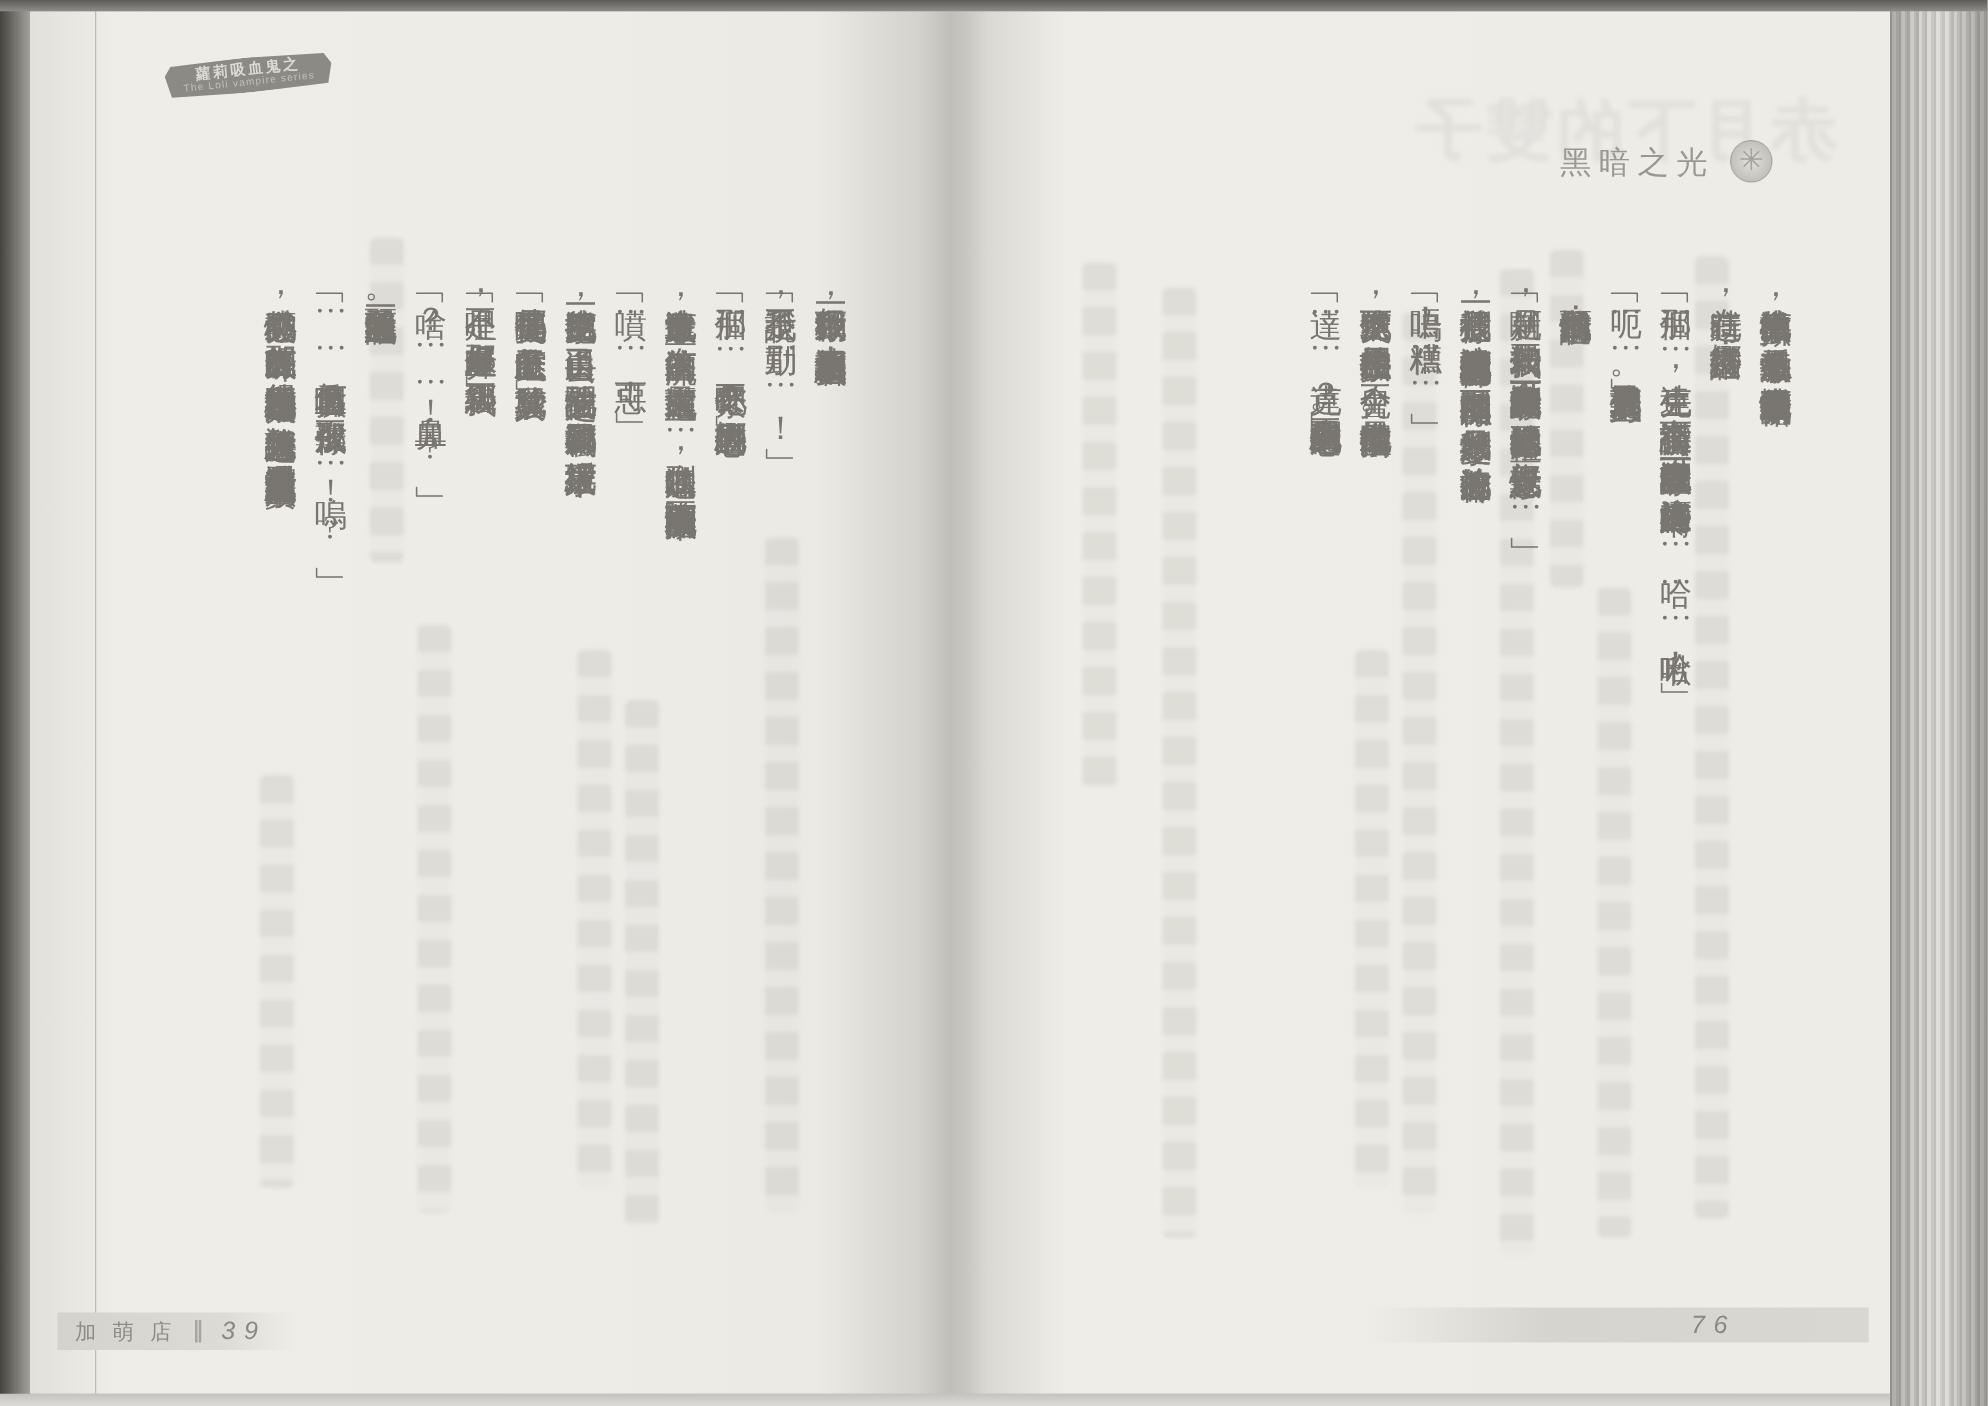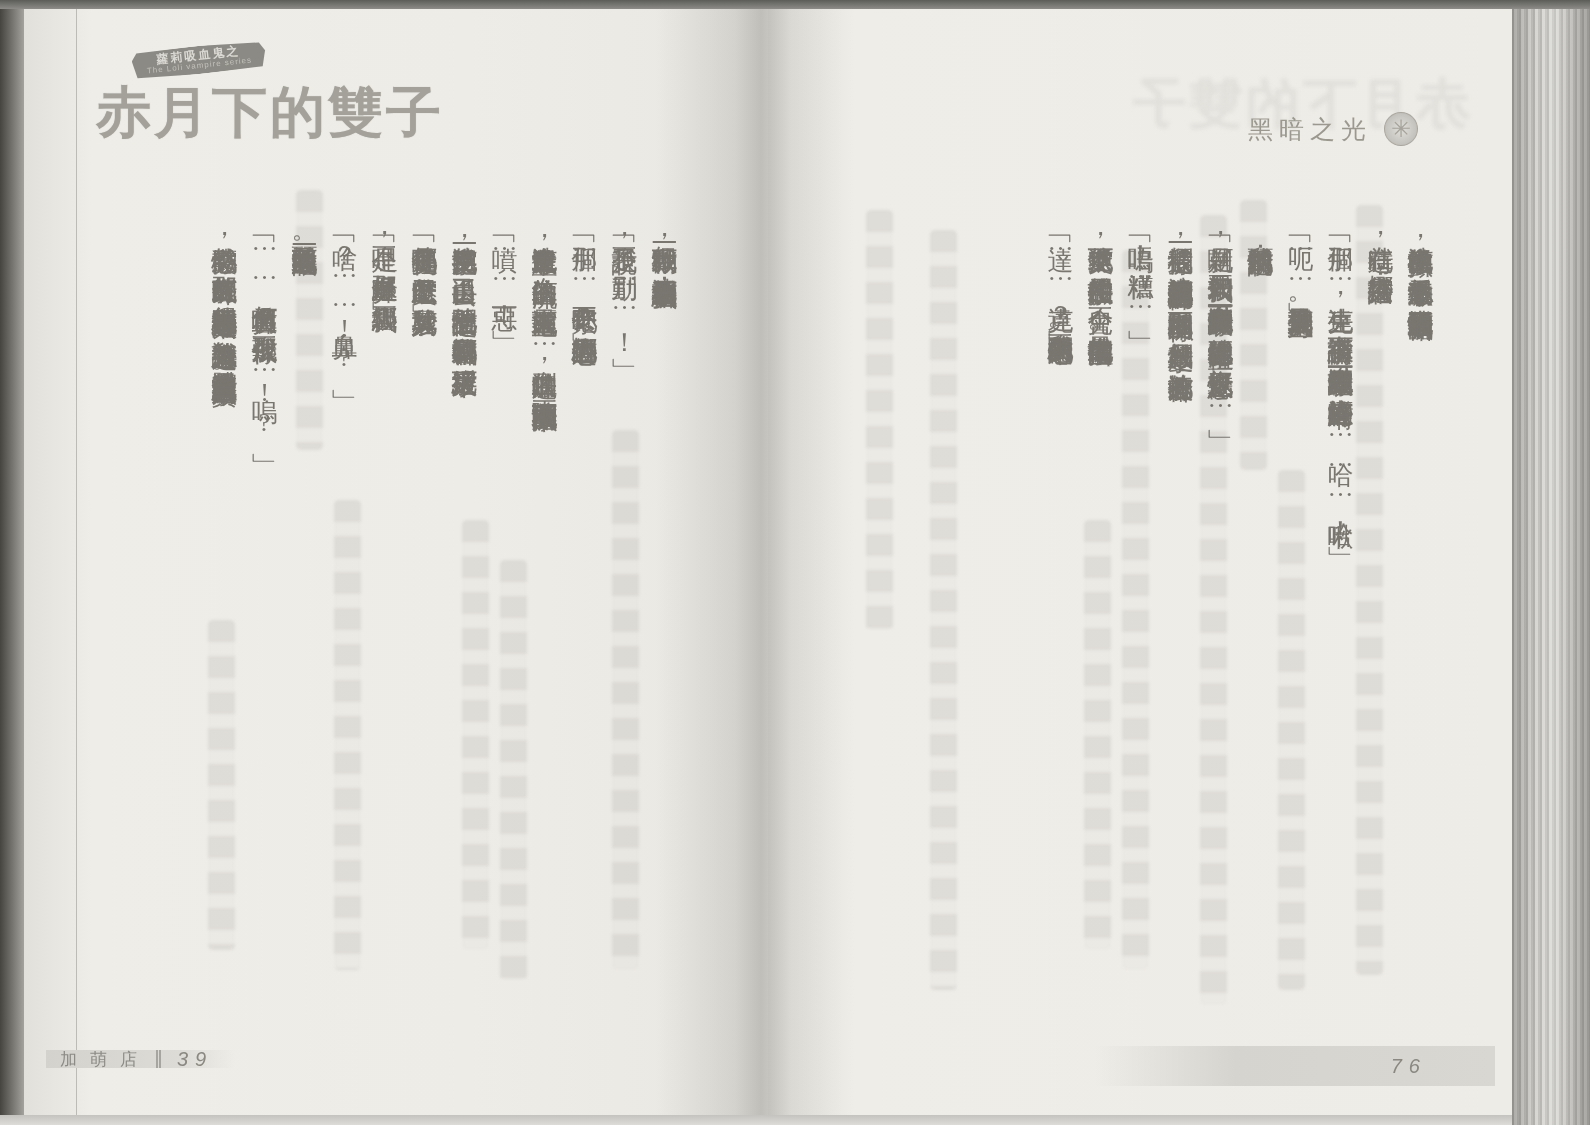--- a/index.html
+++ b/index.html
@@ -61,30 +61,30 @@
            letter-spacing:0.5px; }
   .text-left  { top:186px; left:118px; width:566px; height:900px; }
   .text-right { top:186px; left:848px; width:592px; height:900px; }
   .vtext p { margin:0; text-indent:1.55em; }
   
   .ghost { position:absolute; width:27px; z-index:1; border-radius:5px;
            background:repeating-linear-gradient(180deg,rgba(138,136,128,.16) 0 22px,rgba(138,136,128,.03) 22px 36px);
            filter:blur(1.6px); }
   
   .footer-left { position:absolute; left:46px; top:1050px; z-index:3;
-                 display:flex; align-items:center; height:18px; padding:0 22px 0 14px;
+                 display:flex; align-items:center; height:30px; padding:0 22px 0 14px;
                  background:linear-gradient(90deg,#d3d2cd,#dcdbd6 70%,rgba(220,219,214,0)); }
   .shop-label { font-size:17px; color:#8d8b85; letter-spacing:13px;
                 font-family:"Liberation Sans","DejaVu Sans",sans-serif; }
   .footer-sep { width:5px; height:18px; border-left:2px solid #a6a5a0; border-right:2px solid #a6a5a0;
                 margin:0 16px 0 6px; }
   .pageno { font-size:20px; font-style:italic; color:#8a8881; letter-spacing:7px;
             font-family:"Liberation Sans","DejaVu Sans",sans-serif; }
-  .footer-right { position:absolute; left:1095px; top:1046px; width:400px; height:40px; z-index:3;
-                  display:flex; align-items:center; justify-content:flex-end; padding-right:68px;
+  .footer-right { position:absolute; left:1095px; top:1046px; width:400px; height:28px; z-index:3;
+                  display:flex; align-items:center; justify-content:flex-end; padding-right:106px;
                   background:linear-gradient(90deg,rgba(213,212,207,0),#d5d4cf 35%,#d8d7d2); }
 </style>
 </head>
 <body>
 
 <div class="edge-top"></div>
 <div class="edge-left"></div>
 <div class="edge-bottom"></div>
 <div class="fore-edge"></div>
 
@@ -94,21 +94,20 @@
 <div class="page page-right">
 </div>
 
 <div class="gutter"></div>
 
 <div class="logo">
   <div class="ribbon">
     <span class="cn">蘿莉吸血鬼之</span>
     <span class="en">The Loli vampire series</span>
   </div>
-  <div class="logo-title">赤月下的雙子</div>
 </div>
 
 <div class="bleed-title">赤月下的雙子</div>
 <div class="section-header">
   <span class="section-title">黑暗之光</span>
   <span class="ornament">✳</span>
 </div>
 
 <div class="ghost" style="left:1356px; top:205px; height:770px;"></div>
 <div class="ghost" style="left:1278px; top:470px; height:520px;"></div>

